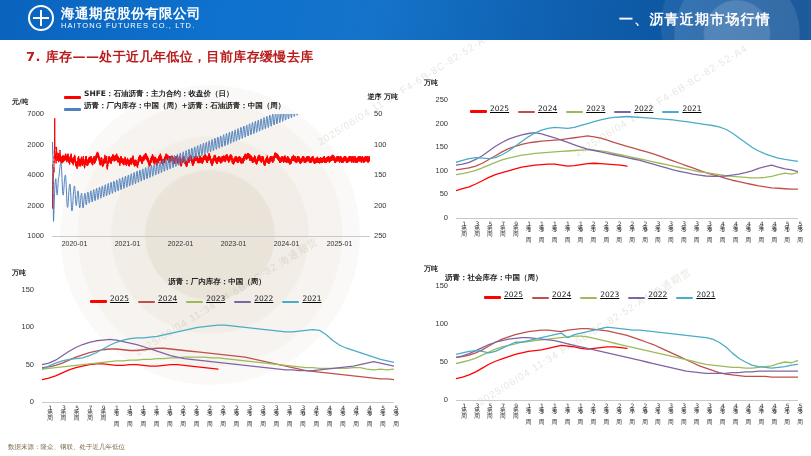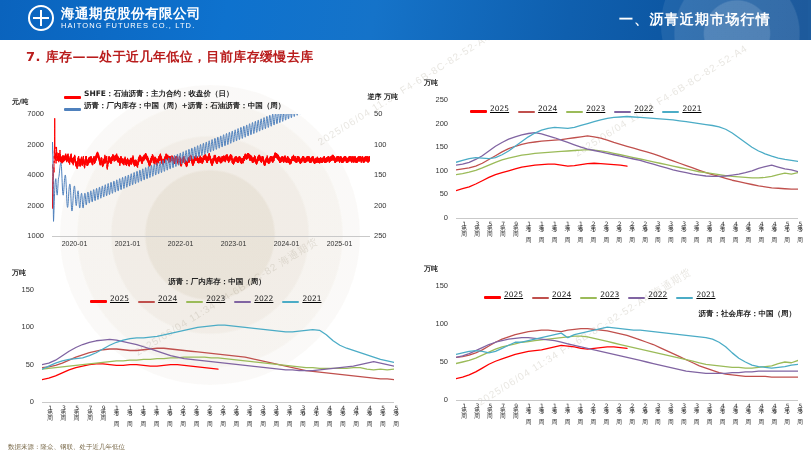--- a/index.html
+++ b/index.html
@@ -309,21 +309,21 @@
       <div class="xtick-v" style="left: 325.769px; top: 136px;">第45周</div>
       <div class="xtick-v" style="left: 339.077px; top: 136px;">第47周</div>
       <div class="xtick-v" style="left: 352.385px; top: 136px;">第49周</div>
       <div class="xtick-v" style="left: 365.692px; top: 136px;">第51周</div>
       <div class="xtick-v" style="left: 379px; top: 136px;">第53周</div>
     </div>
 </div>
 
 <div class="chart" id="c3" style="left:424px; top:264px; width:382px; height:172px;">
   <div class="unit" style="left:0px; top:0px;">万吨</div>
-  <div class="cap" style="left:32px; top:9px; width:340px; text-align:right;margin-top:36px;">沥青：社会库存：中国（周）</div>
+  <div class="cap" style="left:21px; top:9px; width:340px; text-align:left;">沥青：社会库存：中国（周）</div>
   <div class="legend" style="left:60px; top:26px;" id="lg3">
       <div class="lg-item">
         <span class="lg-line" style="background: rgb(255, 0, 0); height: 3px;"></span>
         <span class="lg-lab">2025</span>
       </div>
       <div class="lg-item">
         <span class="lg-line" style="background: rgb(192, 80, 77);"></span>
         <span class="lg-lab">2024</span>
       </div>
       <div class="lg-item">

